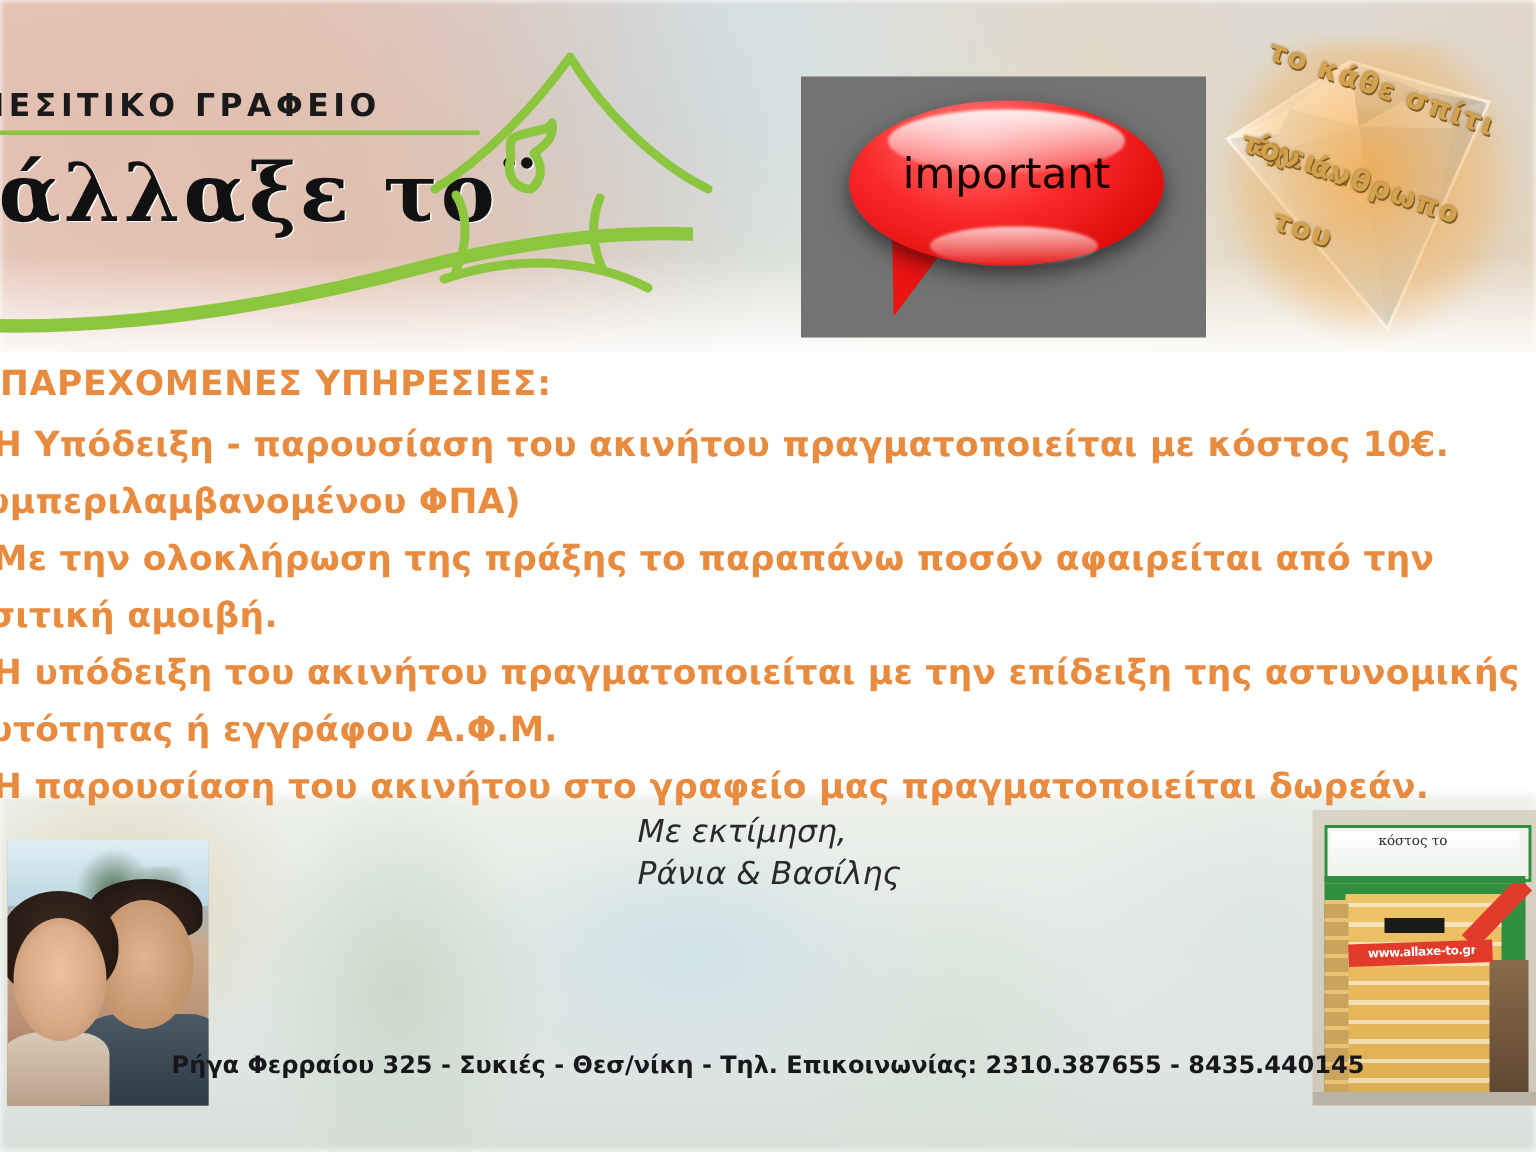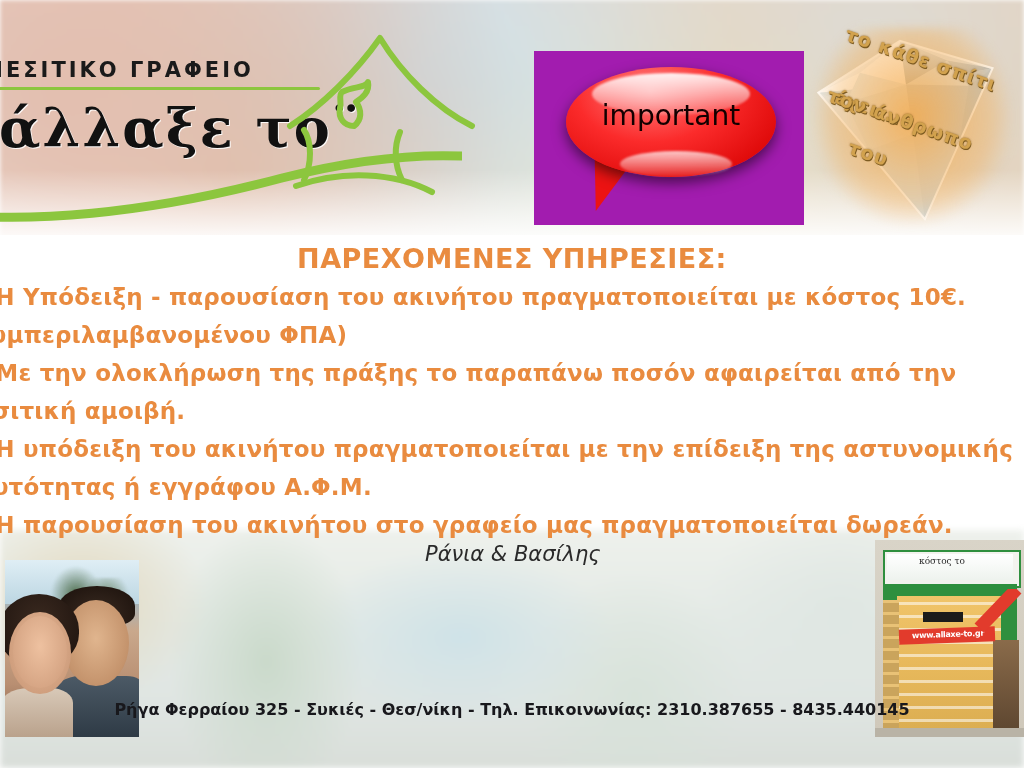--- a/index.html
+++ b/index.html
@@ -61,21 +61,21 @@
     font-weight:700;font-size:54px;letter-spacing:2px;color:#111;
     white-space:nowrap;
     text-shadow:1px 1px 0 rgba(255,255,255,.9);
   }
   .house{position:absolute;left:320px;top:-8px;width:200px;height:185px;}
   .swoosh{position:absolute;left:-60px;top:100px;width:560px;height:90px;}
 
   
   .important-box{
     position:absolute;left:534px;top:51px;width:270px;height:174px;
-    background:#a21caf;overflow:hidden;
+    background:#737373;overflow:hidden;
   }
   .bubble{
     position:absolute;left:32px;top:16px;width:210px;height:110px;border-radius:50%;
     background:radial-gradient(ellipse at 40% 22%, #ff7f7f 0%, #fb2b2b 42%, #e00b0b 78%, #b50505 100%);
     box-shadow:0 6px 14px rgba(0,0,0,.55);
   }
   .bubble-gloss-top{
     position:absolute;left:58px;top:22px;width:158px;height:42px;border-radius:50%;
     background:linear-gradient(180deg,rgba(255,255,255,.92) 0%,rgba(255,255,255,.18) 100%);
     filter:blur(1px);
@@ -108,22 +108,22 @@
     color:#d2a24e;letter-spacing:1px;white-space:nowrap;
     text-shadow:1px 1px 0 #7d5b21, 0 0 2px rgba(120,80,20,.8);
   }
   .dia-l1{left:36px;top:24px;font-size:19px;transform:rotate(19deg);}
   .dia-l2{left:28px;top:72px;font-size:19px;transform:rotate(19deg);}
   .dia-l3{left:18px;top:84px;font-size:19px;transform:rotate(19deg);}
   .dia-l4{left:42px;top:118px;font-size:19px;transform:rotate(19deg);}
 
   
   .services-title{
-    position:absolute;left:0;top:243px;width:1024px;text-align:center;
-    font-family:"DejaVu Sans", sans-serif;font-weight:700;font-size:27px;
+    position:absolute;left:0;top:243px;width:1024px;text-align:left;
+    font-family:"DejaVu Sans", sans-serif;font-weight:700;font-size:23px;
     color:#e98b3f;letter-spacing:.5px;
   }
   .body-lines{position:absolute;left:-38px;top:278px;width:1080px;}
   .bline{
     font-family:"DejaVu Sans", sans-serif;font-weight:700;font-size:23px;
     color:#e98b3f;white-space:nowrap;line-height:38px;letter-spacing:.2px;
   }
 
   
   .signature{
@@ -266,20 +266,21 @@
     <div class="bline">1. Η Υπόδειξη - παρουσίαση του ακινήτου πραγματοποιείται με κόστος 10€.</div>
     <div class="bline">(συμπεριλαμβανομένου ΦΠΑ)</div>
     <div class="bline">2. Με την ολοκλήρωση της πράξης το παραπάνω ποσόν αφαιρείται από την</div>
     <div class="bline">μεσιτική αμοιβή.</div>
     <div class="bline">3. Η υπόδειξη του ακινήτου πραγματοποιείται με την επίδειξη της αστυνομικής</div>
     <div class="bline">ταυτότητας ή εγγράφου Α.Φ.Μ.</div>
     <div class="bline">4. Η παρουσίαση του ακινήτου στο γραφείο μας πραγματοποιείται δωρεάν.</div>
   </div>
 
   <div class="signature">
+    <div>Με εκτίμηση,</div>
     <div class="sig-l2">Ράνια &amp; Βασίλης</div>
   </div>
 
   <div class="photo-couple">
     <div class="pc-sky"></div>
     <div class="pc-palm"></div>
     <div class="pc-palm2"></div>
     <div class="shirt-m"></div>
     <div class="shirt-w"></div>
     <div class="hair-m"></div>

